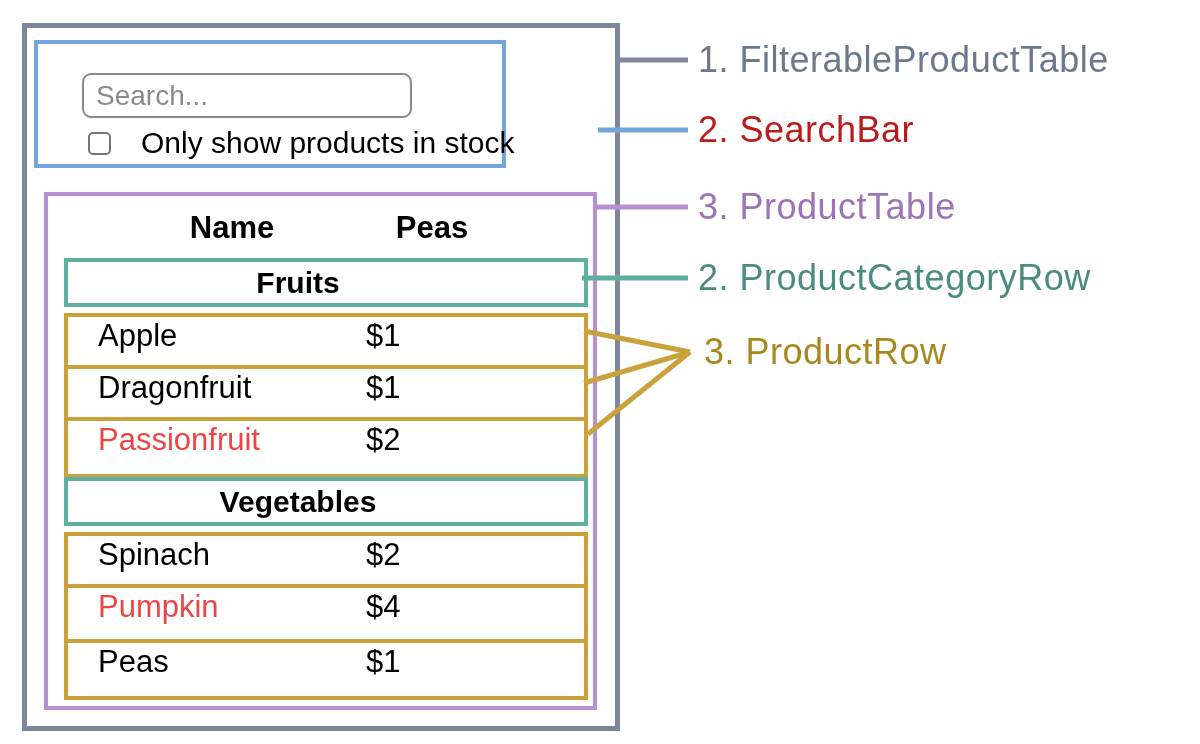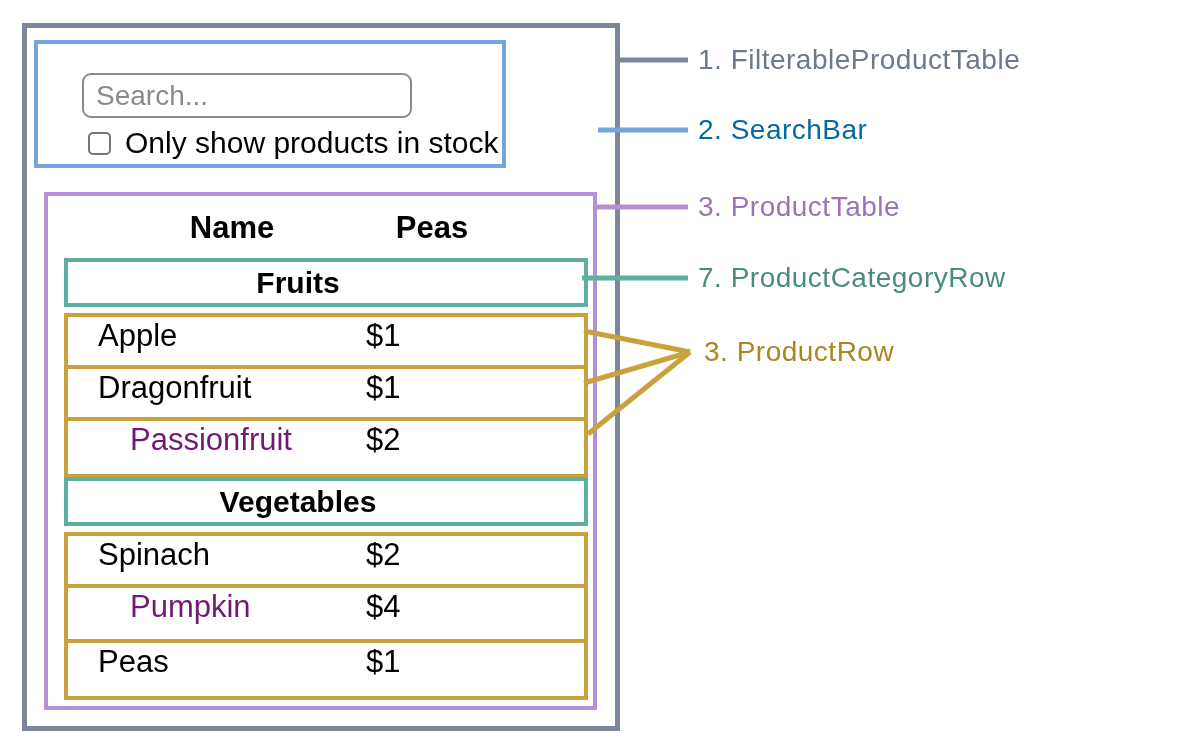--- a/index.html
+++ b/index.html
@@ -13,21 +13,21 @@
   .outer-box{left:22px;top:23px;width:598px;height:708px;border:5px solid #7C8799;background:#fff;}
   .searchbar-box{left:34px;top:40px;width:472px;height:128px;border:4px solid #74A4DC;background:#fff;}
   .producttable-box{left:44px;top:192px;width:553px;height:518px;border:4px solid #B690D3;background:#fff;}
 
   .search-input{
     position:absolute;left:44px;top:29px;width:330px;height:45px;box-sizing:border-box;
     border:2px solid #8A8A8A;border-radius:9px;padding:0 12px;
     font-family:"Liberation Sans", sans-serif;font-size:28px;color:#222;background:#fff;outline:none;
   }
   .search-input::placeholder{color:#8A8A8A;opacity:1;}
-  .stock-row{position:absolute;left:50px;top:82px;display:flex;align-items:center;gap:14px;}
+  .stock-row{position:absolute;left:50px;top:82px;display:flex;align-items:center;gap:30px;}
   .stock-checkbox{
     appearance:none;-webkit-appearance:none;margin:0;width:23px;height:23px;box-sizing:border-box;
     border:2px solid #757575;border-radius:5px;background:#fff;
   }
   .stock-label{font-size:30px;color:#000;white-space:nowrap;}
 
   
   .col-header{position:absolute;transform:translateX(-50%);font-weight:bold;font-size:31px;top:14px;white-space:nowrap;}
   .hdr-name{left:184px;}
   .hdr-price{left:384px;}
@@ -37,26 +37,26 @@
     border:4px solid #5EAEA2;background:#fff;
     display:flex;align-items:center;justify-content:center;
     padding-right:56px;font-weight:bold;font-size:30px;
   }
   .product-row{
     position:absolute;left:16px;width:524px;height:61px;box-sizing:border-box;
     border:4px solid #C9A23B;background:#fff;font-size:31px;
   }
   .product-row .name{position:absolute;left:30px;top:0;line-height:37px;white-space:nowrap;}
   .product-row .price{position:absolute;left:298px;top:0;line-height:37px;white-space:nowrap;}
-  .oos{color:#701a75;margin-left:32px;}
+  .oos{color:#ef4444;}
 
   
-  .legend-label{position:absolute;height:38px;line-height:38px;font-size:28px;letter-spacing:0.5px;white-space:nowrap;}
+  .legend-label{position:absolute;height:38px;line-height:38px;font-size:36px;letter-spacing:0.5px;white-space:nowrap;}
   .ll-1{left:698px;top:41px;color:#6C798C;}
-  .ll-2{left:698px;top:111px;color:#0369a1;}
+  .ll-2{left:698px;top:111px;color:#b91c1c;}
   .ll-3{left:698px;top:188px;color:#9C73B8;}
   .ll-4{left:698px;top:259px;color:#498B7F;}
   .ll-5{left:704px;top:333px;color:#A8881C;}
 
   .connector-svg{position:absolute;left:0;top:0;pointer-events:none;}
 </style>
 </head>
 <body>
 
 <div class="canvas">
@@ -119,16 +119,16 @@
     <line x1="595" y1="207" x2="688" y2="207" stroke-width="5" stroke="#B690D3"></line>
     <line x1="582" y1="278" x2="688" y2="278" stroke-width="5" stroke="#5EAEA2"></line>
     <line x1="584" y1="331" x2="690" y2="352" stroke-width="5" stroke="#C9A23B"></line>
     <line x1="584" y1="383" x2="690" y2="352" stroke-width="5" stroke="#C9A23B"></line>
     <line x1="588" y1="434" x2="690" y2="352" stroke-width="5" stroke="#C9A23B"></line>
   </svg>
 
   <div class="legend-label ll-1">1. FilterableProductTable</div>
   <div class="legend-label ll-2">2. SearchBar</div>
   <div class="legend-label ll-3">3. ProductTable</div>
-  <div class="legend-label ll-4">7. ProductCategoryRow</div>
+  <div class="legend-label ll-4">2. ProductCategoryRow</div>
   <div class="legend-label ll-5">3. ProductRow</div>
 
 </div>
 
 </body></html>

